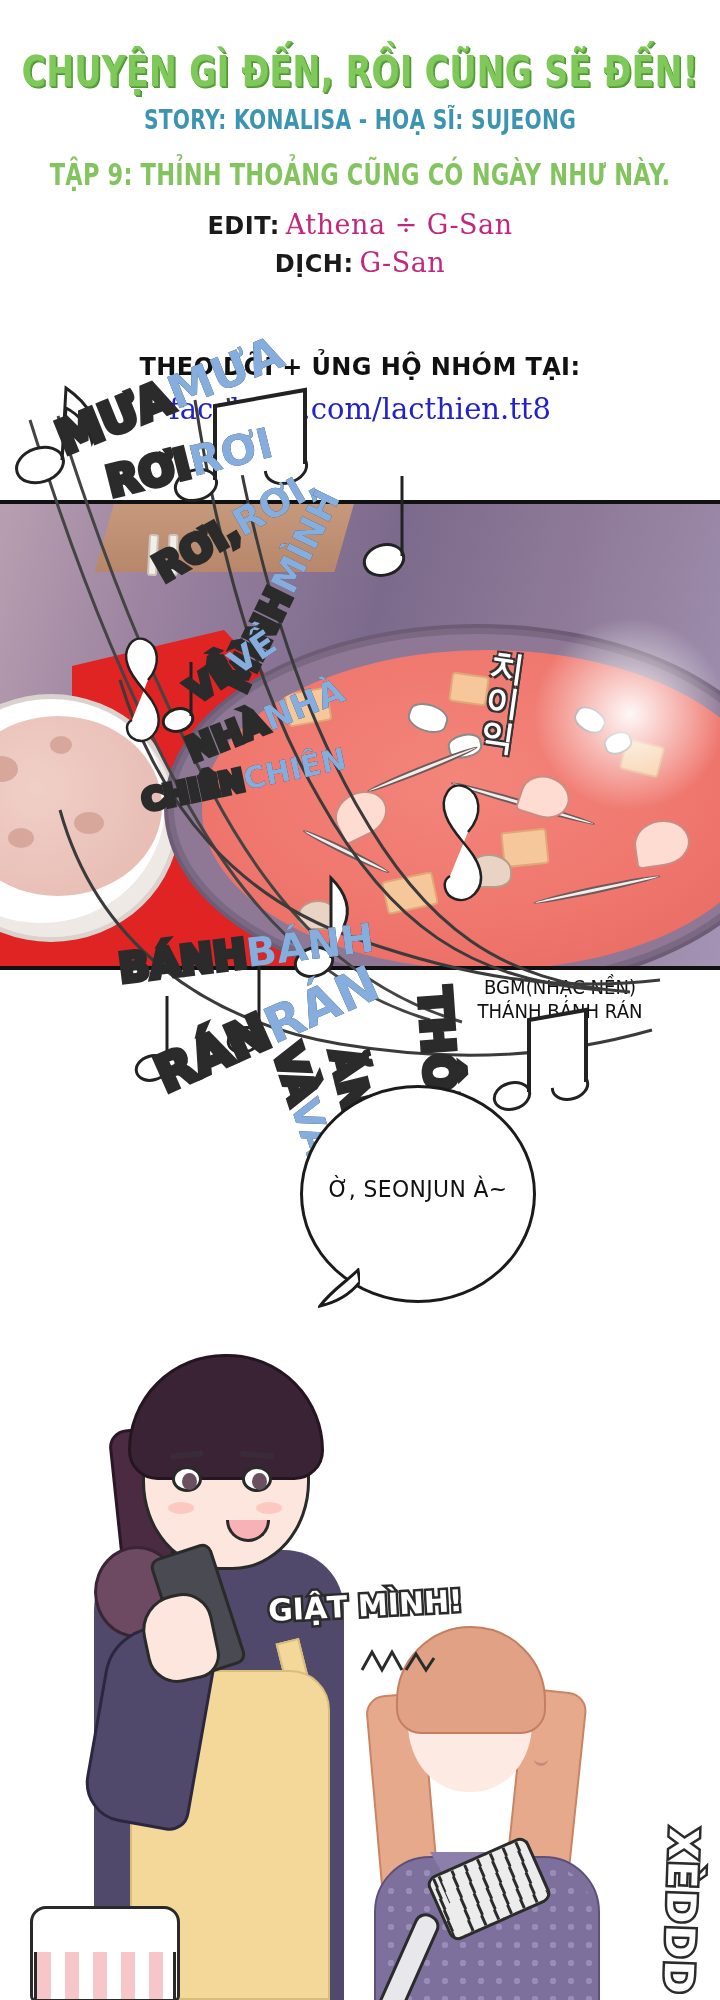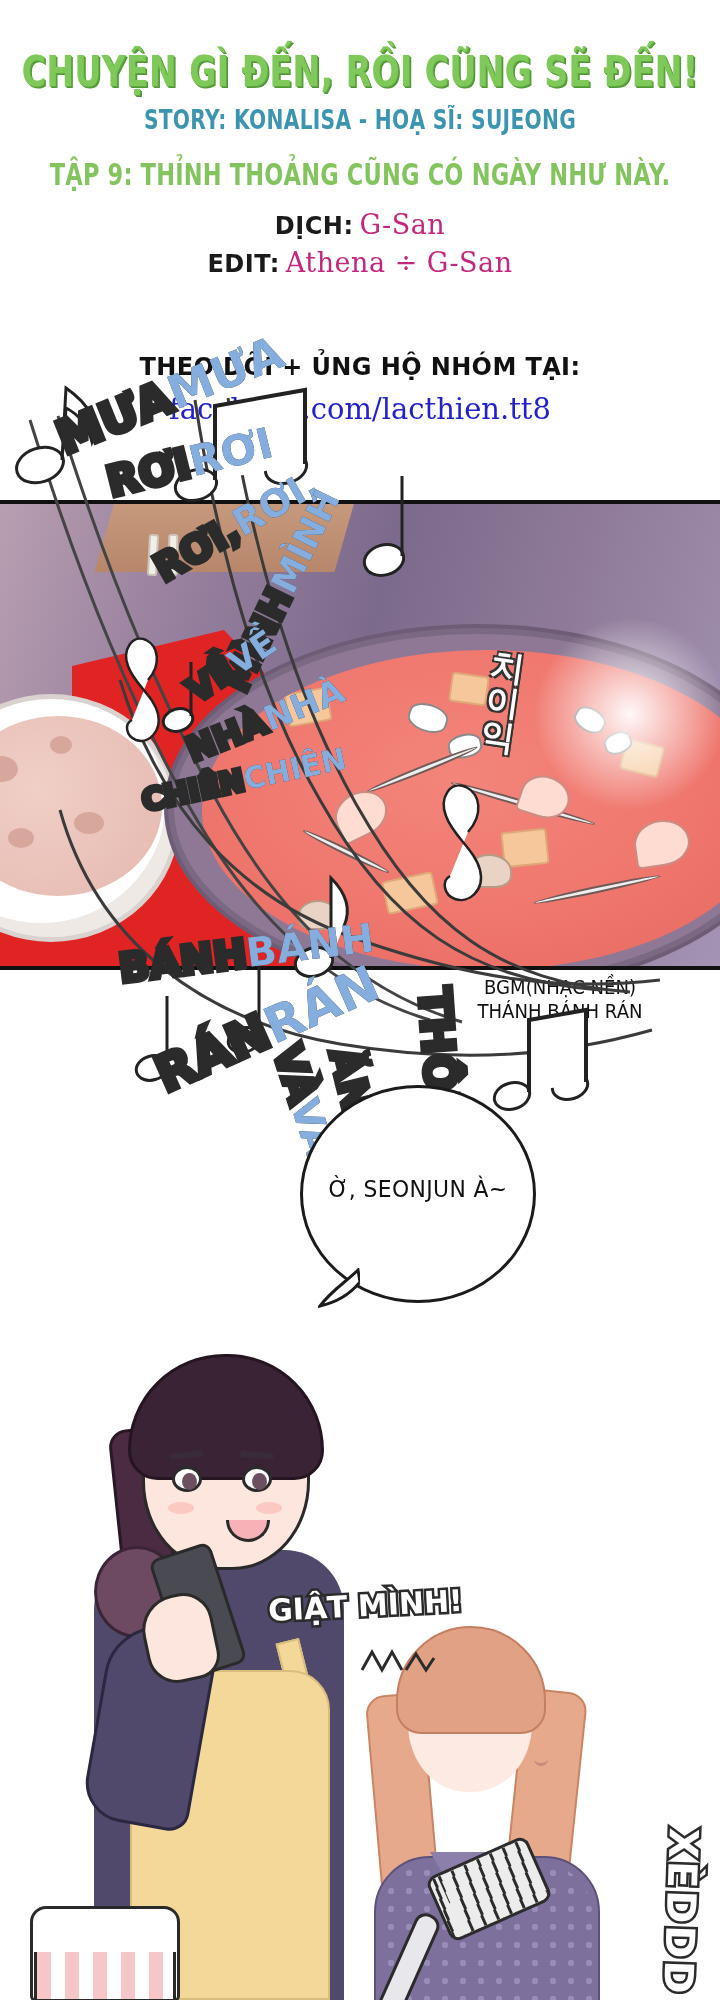--- a/index.html
+++ b/index.html
@@ -366,25 +366,25 @@
 
   <div class="credits">
 
     <div class="title-main">CHUYỆN GÌ ĐẾN, RỒI CŨNG SẼ ĐẾN!</div>
 
     <div class="title-byline">STORY: KONALISA - HOẠ SĨ: SUJEONG</div>
 
     <div class="title-episode">TẬP 9: THỈNH THOẢNG CŨNG CÓ NGÀY NHƯ NÀY.</div>
 
     <div class="staff">
+      <div class="staff-row r2">
+        <span class="lbl">EDIT:</span><span class="val">Athena ÷ G-San</span>
+      </div>
       <div class="staff-row r1">
         <span class="lbl">DỊCH:</span><span class="val">G-San</span>
-      </div>
-      <div class="staff-row r2">
-        <span class="lbl">EDIT:</span><span class="val">Athena ÷ G-San</span>
       </div>
     </div>
 
     <div class="follow-line">THEO DÕI + ỦNG HỘ NHÓM TẠI:</div>
 
     <div class="fb-line">facebook.com/lacthien.tt8</div>
   </div>
 
   <div class="panel-food">
     <div class="tabletop"></div>

